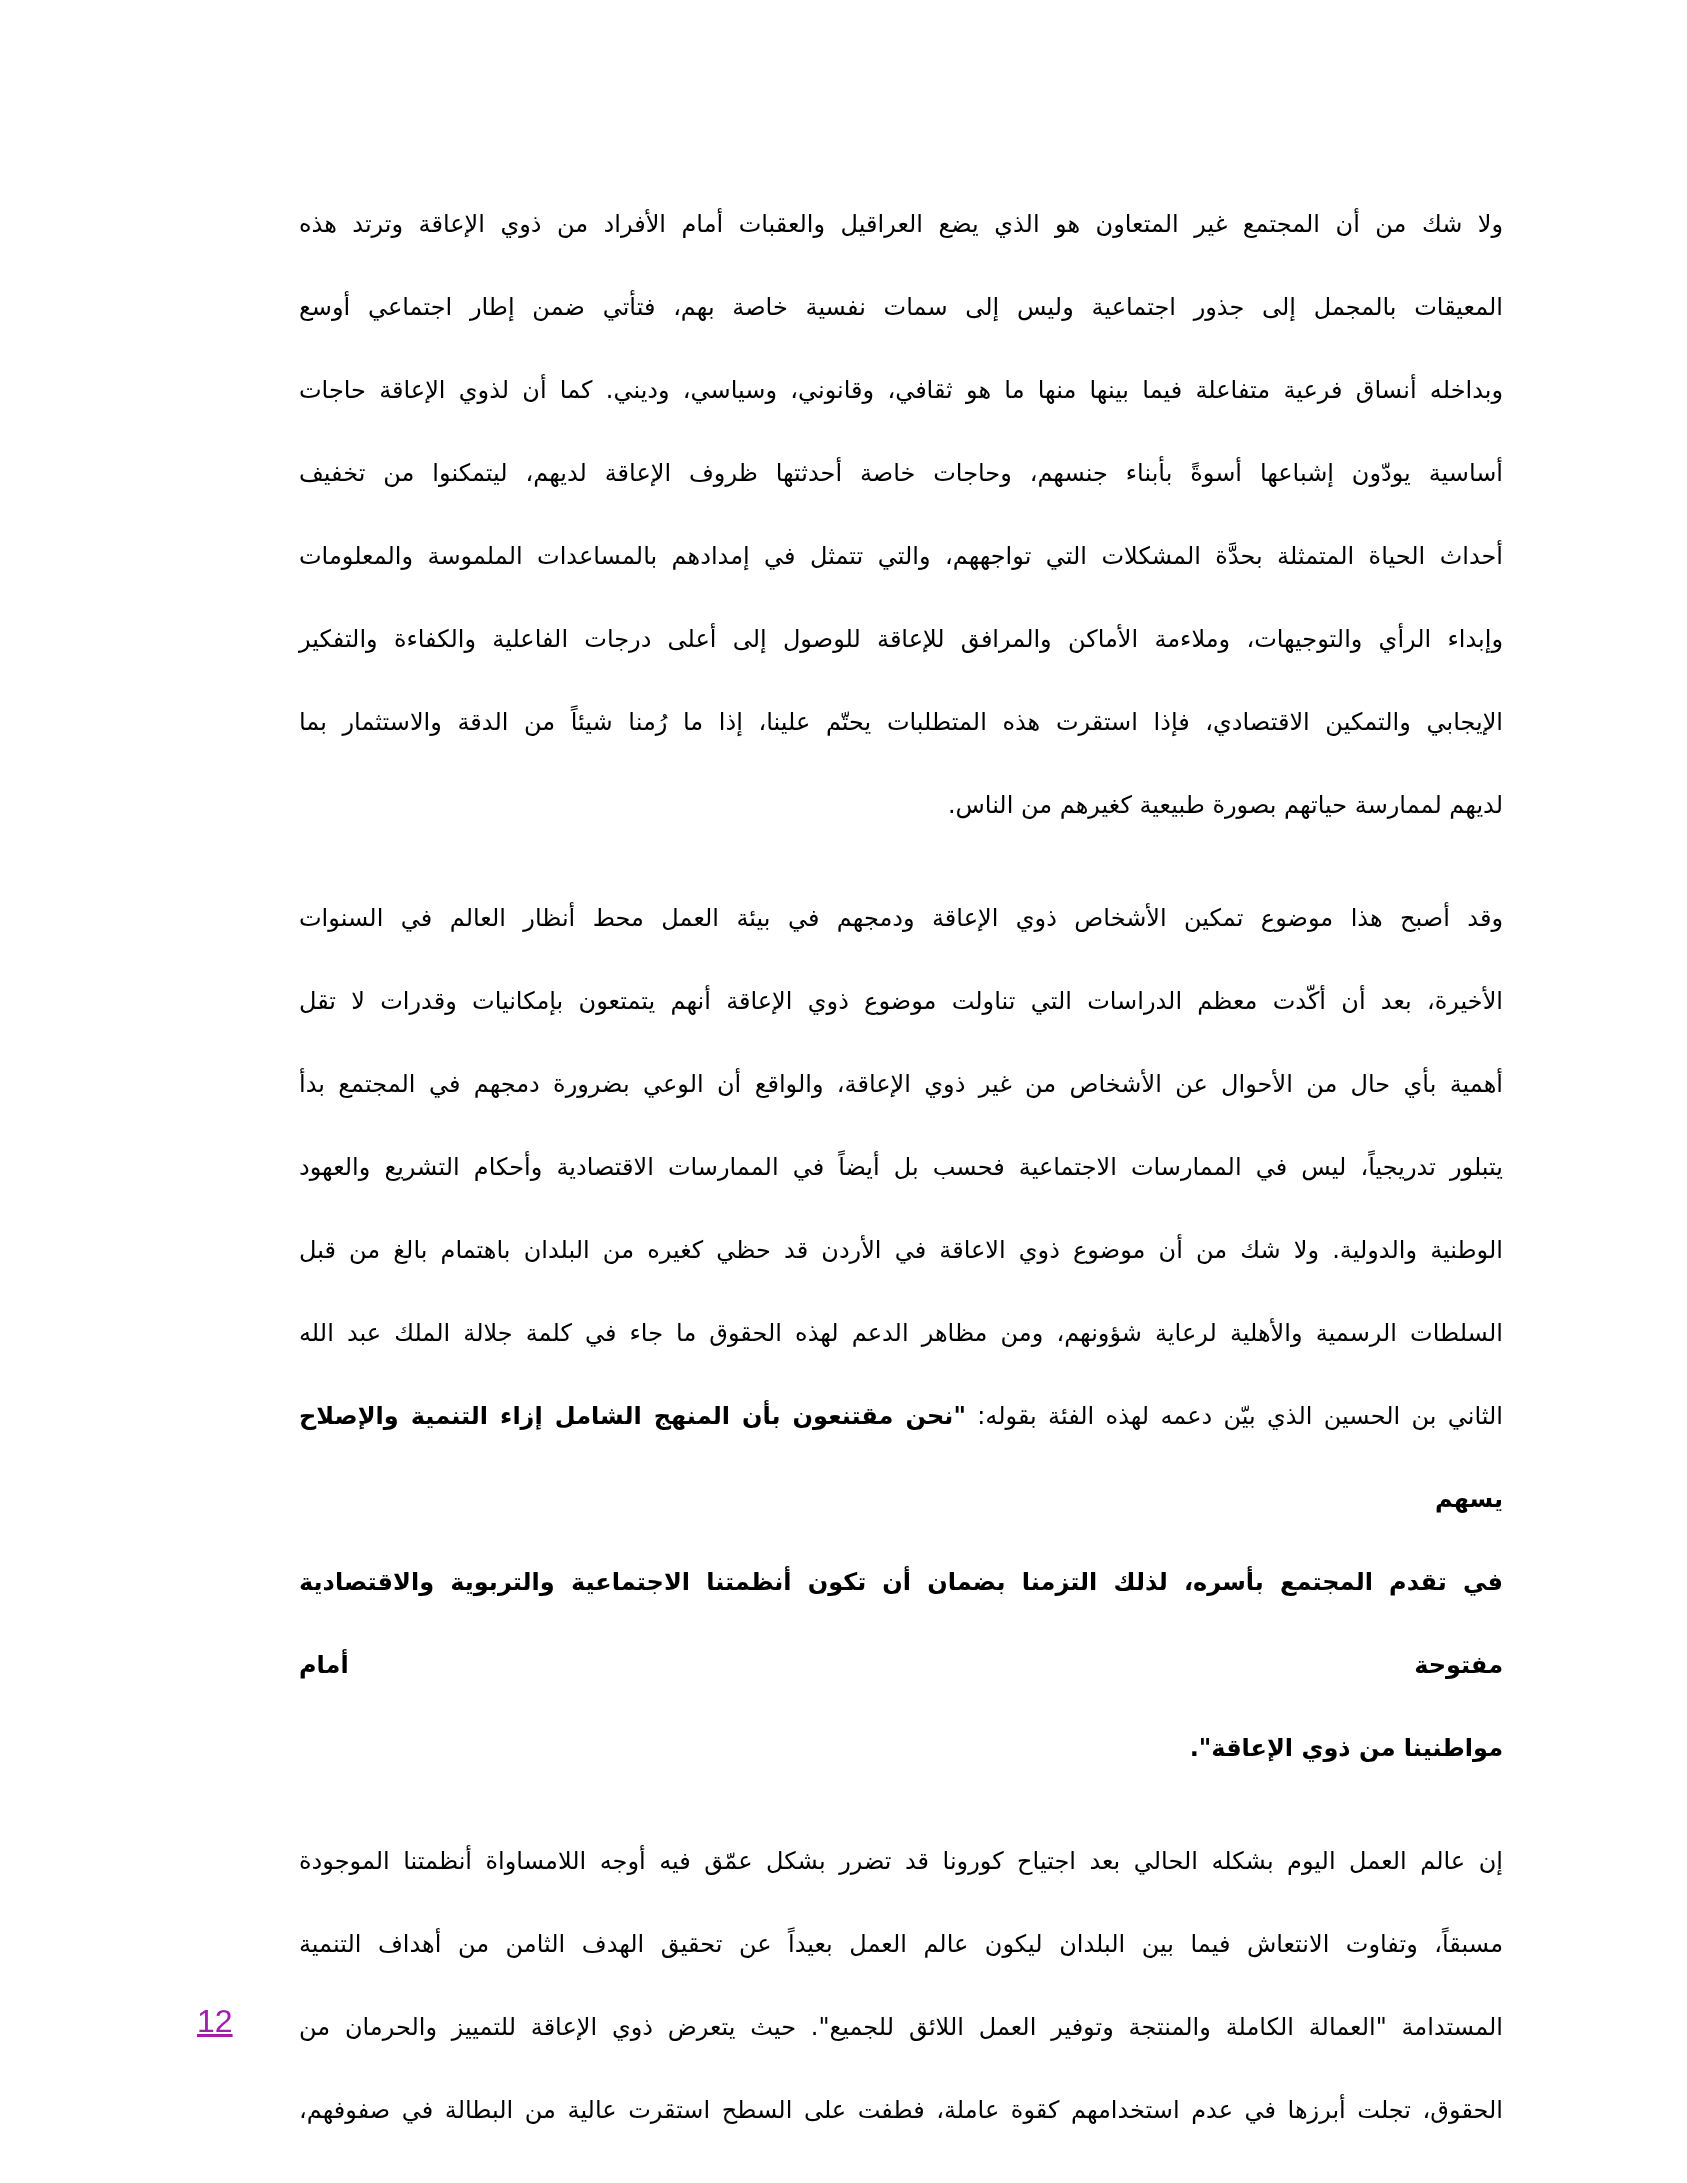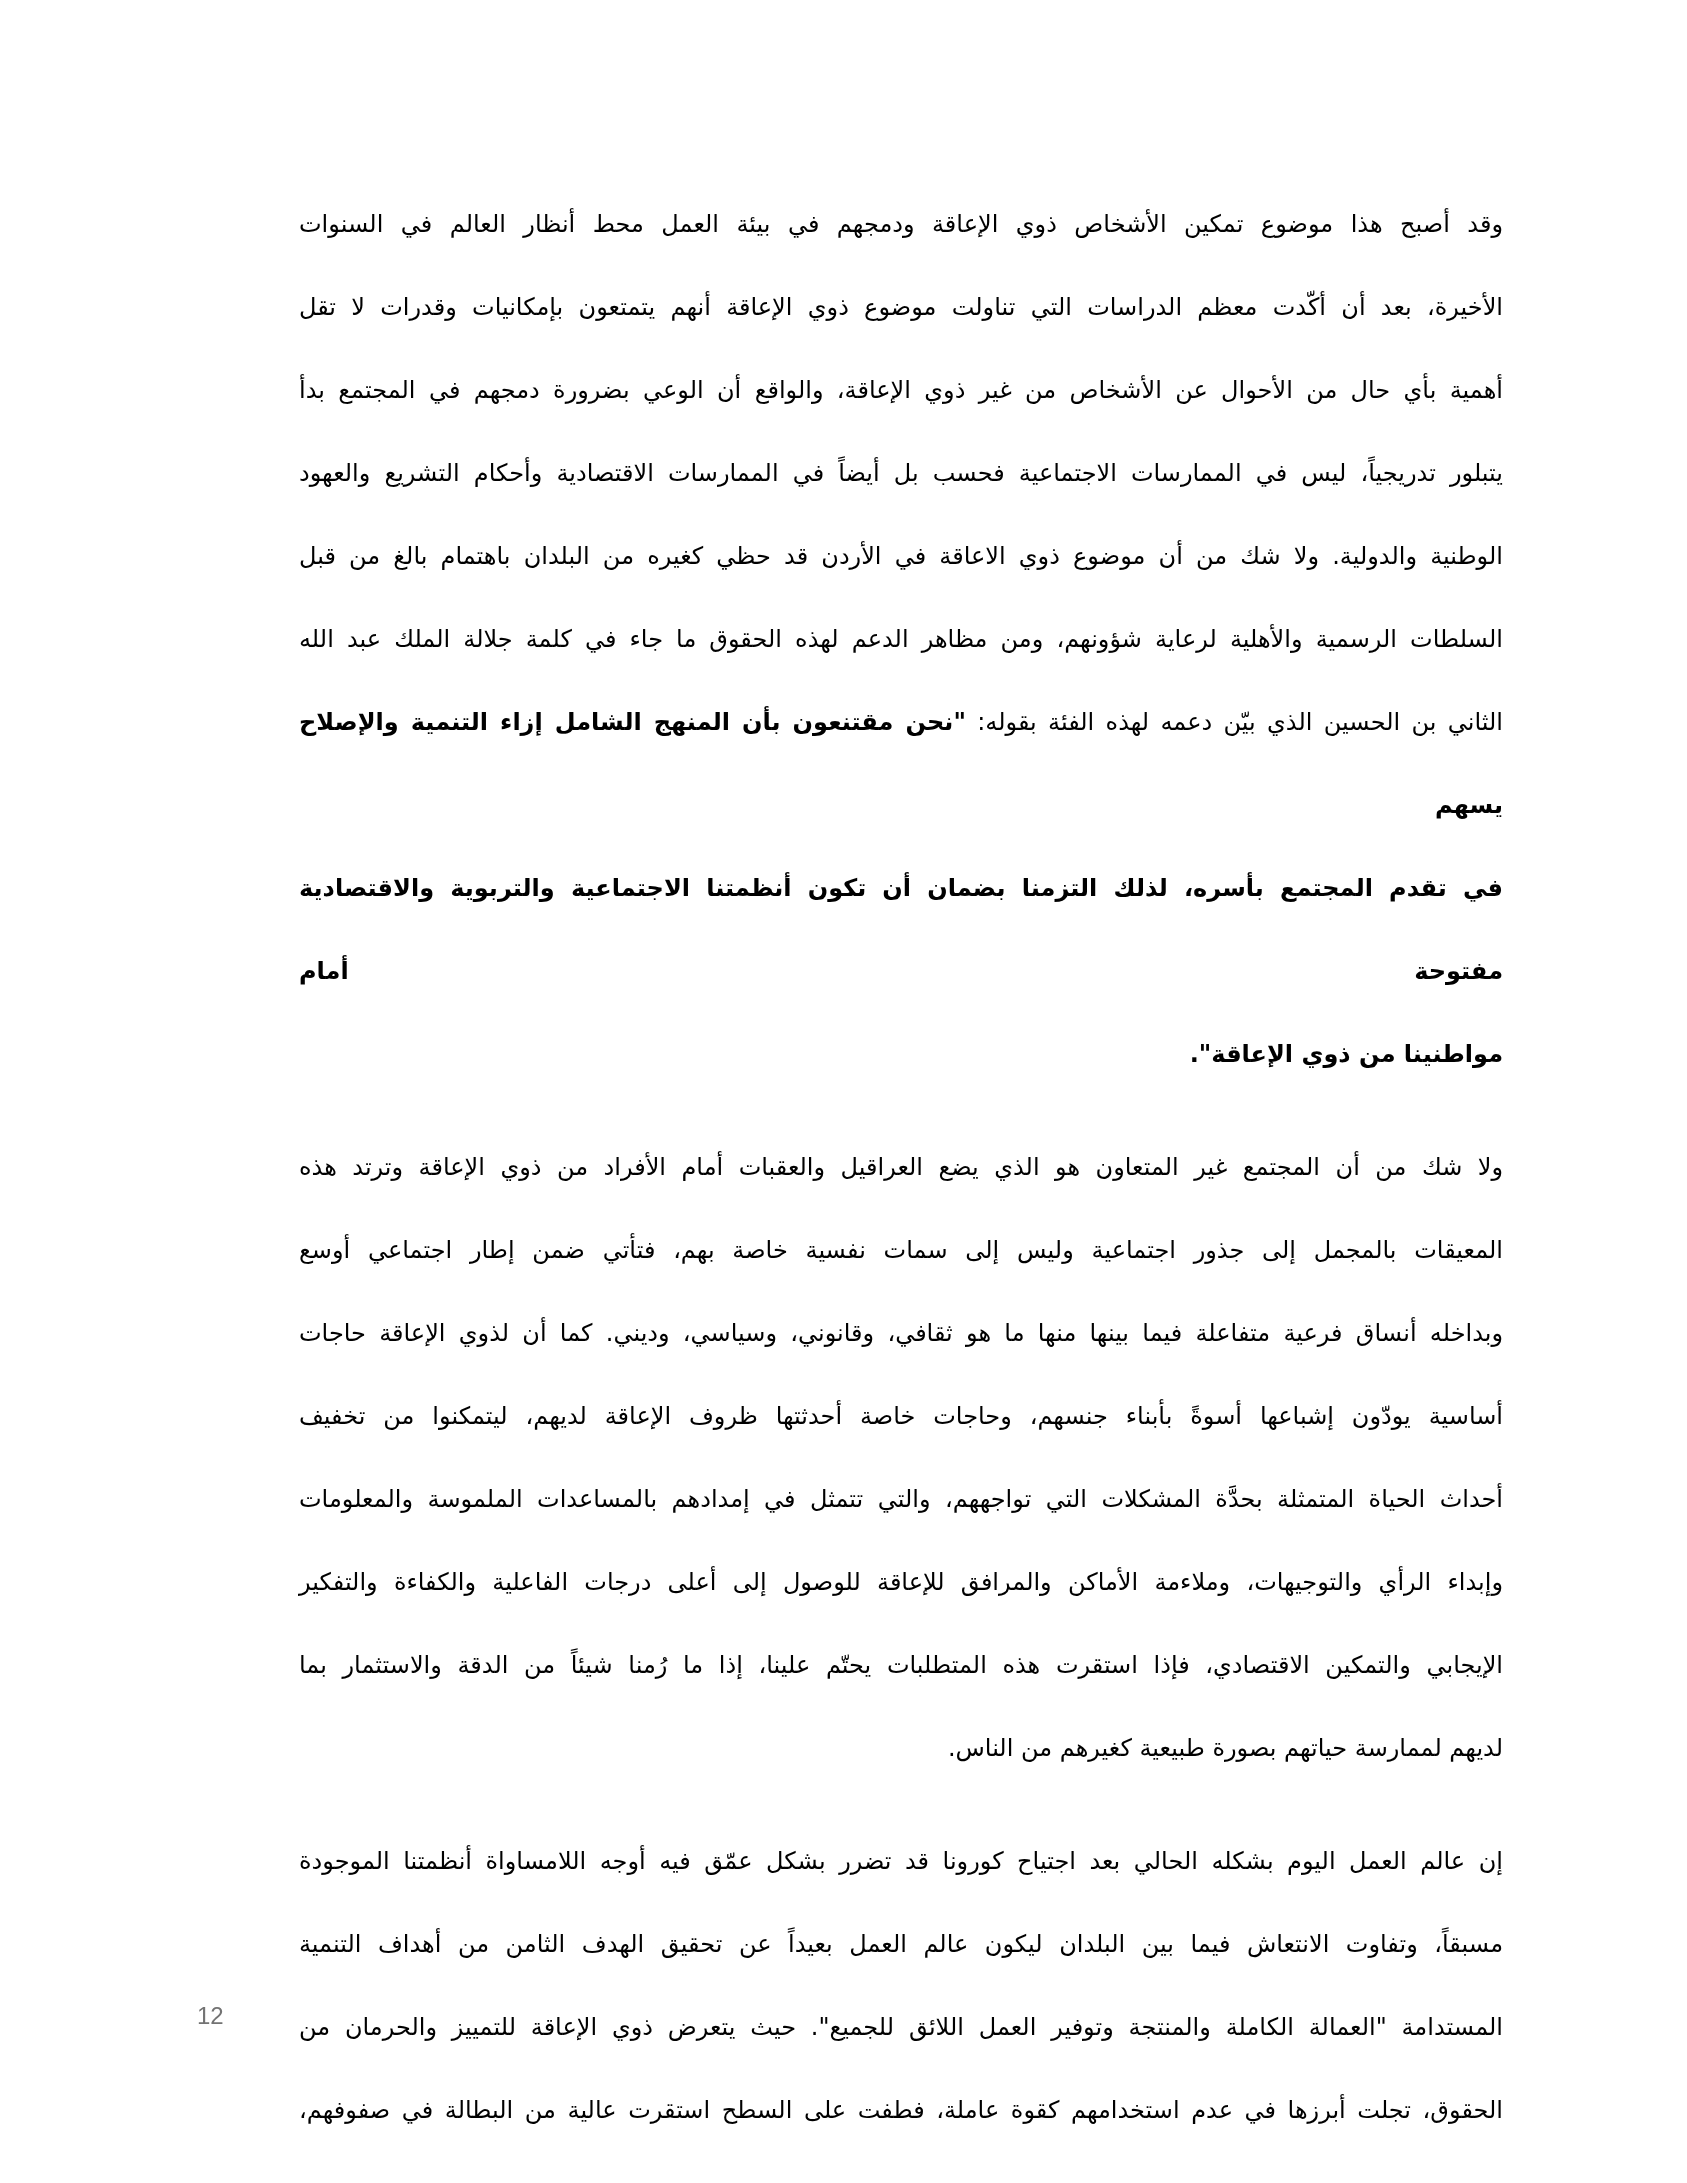--- a/index.html
+++ b/index.html
@@ -31,50 +31,51 @@
       white-space: normal;
     }
     .line.no-justify { text-align-last: right; }
     .seg { unicode-bidi: embed; }
     .bold { font-weight: 700; }
     .page-number {
       position: absolute;
       top: 2002px;
       left: 197px;
       font-family: "Liberation Sans", sans-serif;
-      font-size: 24px;
+      font-size: 32px;
       line-height: 1.2;
-      color: #737373;
+      color: #a21caf;
+      text-decoration: underline;
     }
   </style>
 </head>
 <body>
 
 <div class="page">
   <section class="doc-text" id="doc-text">
+      <div class="para">
+        <div class="line"><span class="seg">ولا شك من أن المجتمع غير المتعاون هو الذي يضع العراقيل والعقبات أمام الأفراد من ذوي الإعاقة وترتد هذه</span></div>
+        <div class="line"><span class="seg">المعيقات بالمجمل إلى جذور اجتماعية وليس إلى سمات نفسية خاصة بهم، فتأتي ضمن إطار اجتماعي أوسع</span></div>
+        <div class="line"><span class="seg">وبداخله أنساق فرعية متفاعلة فيما بينها منها ما هو ثقافي، وقانوني، وسياسي، وديني. كما أن لذوي الإعاقة حاجات</span></div>
+        <div class="line"><span class="seg">أساسية يودّون إشباعها أسوةً بأبناء جنسهم، وحاجات خاصة أحدثتها ظروف الإعاقة لديهم، ليتمكنوا من تخفيف</span></div>
+        <div class="line"><span class="seg">أحداث الحياة المتمثلة بحدَّة المشكلات التي تواجههم، والتي تتمثل في إمدادهم بالمساعدات الملموسة والمعلومات</span></div>
+        <div class="line"><span class="seg">وإبداء الرأي والتوجيهات، وملاءمة الأماكن والمرافق للإعاقة للوصول إلى أعلى درجات الفاعلية والكفاءة والتفكير</span></div>
+        <div class="line"><span class="seg">الإيجابي والتمكين الاقتصادي، فإذا استقرت هذه المتطلبات يحتّم علينا، إذا ما رُمنا شيئاً من الدقة والاستثمار بما</span></div>
+        <div class="line no-justify"><span class="seg">لديهم لممارسة حياتهم بصورة طبيعية كغيرهم من الناس.</span></div>
+      </div>
       <div class="para">
         <div class="line"><span class="seg">وقد أصبح هذا موضوع تمكين الأشخاص ذوي الإعاقة ودمجهم في بيئة العمل محط أنظار العالم في السنوات</span></div>
         <div class="line"><span class="seg">الأخيرة، بعد أن أكّدت معظم الدراسات التي تناولت موضوع ذوي الإعاقة أنهم يتمتعون بإمكانيات وقدرات لا تقل</span></div>
         <div class="line"><span class="seg">أهمية بأي حال من الأحوال عن الأشخاص من غير ذوي الإعاقة، والواقع أن الوعي بضرورة دمجهم في المجتمع بدأ</span></div>
         <div class="line"><span class="seg">يتبلور تدريجياً، ليس في الممارسات الاجتماعية فحسب بل أيضاً في الممارسات الاقتصادية وأحكام التشريع والعهود</span></div>
         <div class="line"><span class="seg">الوطنية والدولية. ولا شك من أن موضوع ذوي الاعاقة في الأردن قد حظي كغيره من البلدان باهتمام بالغ من قبل</span></div>
         <div class="line"><span class="seg">السلطات الرسمية والأهلية لرعاية شؤونهم، ومن مظاهر الدعم لهذه الحقوق ما جاء في كلمة جلالة الملك عبد الله</span></div>
         <div class="line"><span class="seg">الثاني بن الحسين الذي بيّن دعمه لهذه الفئة بقوله: </span><span class="seg bold">"نحن مقتنعون بأن المنهج الشامل إزاء التنمية والإصلاح يسهم</span></div>
         <div class="line"><span class="seg bold">في تقدم المجتمع بأسره، لذلك التزمنا بضمان أن تكون أنظمتنا الاجتماعية والتربوية والاقتصادية مفتوحة أمام</span></div>
         <div class="line no-justify"><span class="seg bold">مواطنينا من ذوي الإعاقة".</span></div>
-      </div>
-      <div class="para">
-        <div class="line"><span class="seg">ولا شك من أن المجتمع غير المتعاون هو الذي يضع العراقيل والعقبات أمام الأفراد من ذوي الإعاقة وترتد هذه</span></div>
-        <div class="line"><span class="seg">المعيقات بالمجمل إلى جذور اجتماعية وليس إلى سمات نفسية خاصة بهم، فتأتي ضمن إطار اجتماعي أوسع</span></div>
-        <div class="line"><span class="seg">وبداخله أنساق فرعية متفاعلة فيما بينها منها ما هو ثقافي، وقانوني، وسياسي، وديني. كما أن لذوي الإعاقة حاجات</span></div>
-        <div class="line"><span class="seg">أساسية يودّون إشباعها أسوةً بأبناء جنسهم، وحاجات خاصة أحدثتها ظروف الإعاقة لديهم، ليتمكنوا من تخفيف</span></div>
-        <div class="line"><span class="seg">أحداث الحياة المتمثلة بحدَّة المشكلات التي تواجههم، والتي تتمثل في إمدادهم بالمساعدات الملموسة والمعلومات</span></div>
-        <div class="line"><span class="seg">وإبداء الرأي والتوجيهات، وملاءمة الأماكن والمرافق للإعاقة للوصول إلى أعلى درجات الفاعلية والكفاءة والتفكير</span></div>
-        <div class="line"><span class="seg">الإيجابي والتمكين الاقتصادي، فإذا استقرت هذه المتطلبات يحتّم علينا، إذا ما رُمنا شيئاً من الدقة والاستثمار بما</span></div>
-        <div class="line no-justify"><span class="seg">لديهم لممارسة حياتهم بصورة طبيعية كغيرهم من الناس.</span></div>
       </div>
       <div class="para">
         <div class="line"><span class="seg">إن عالم العمل اليوم بشكله الحالي بعد اجتياح كورونا قد تضرر بشكل عمّق فيه أوجه اللامساواة أنظمتنا الموجودة</span></div>
         <div class="line"><span class="seg">مسبقاً، وتفاوت الانتعاش فيما بين البلدان ليكون عالم العمل بعيداً عن تحقيق الهدف الثامن من أهداف التنمية</span></div>
         <div class="line"><span class="seg">المستدامة "العمالة الكاملة والمنتجة وتوفير العمل اللائق للجميع". حيث يتعرض ذوي الإعاقة للتمييز والحرمان من</span></div>
         <div class="line"><span class="seg">الحقوق، تجلت أبرزها في عدم استخدامهم كقوة عاملة، فطفت على السطح استقرت عالية من البطالة في صفوفهم،</span></div>
       </div>
     </section>
   <div class="page-number">12</div>
 </div>

